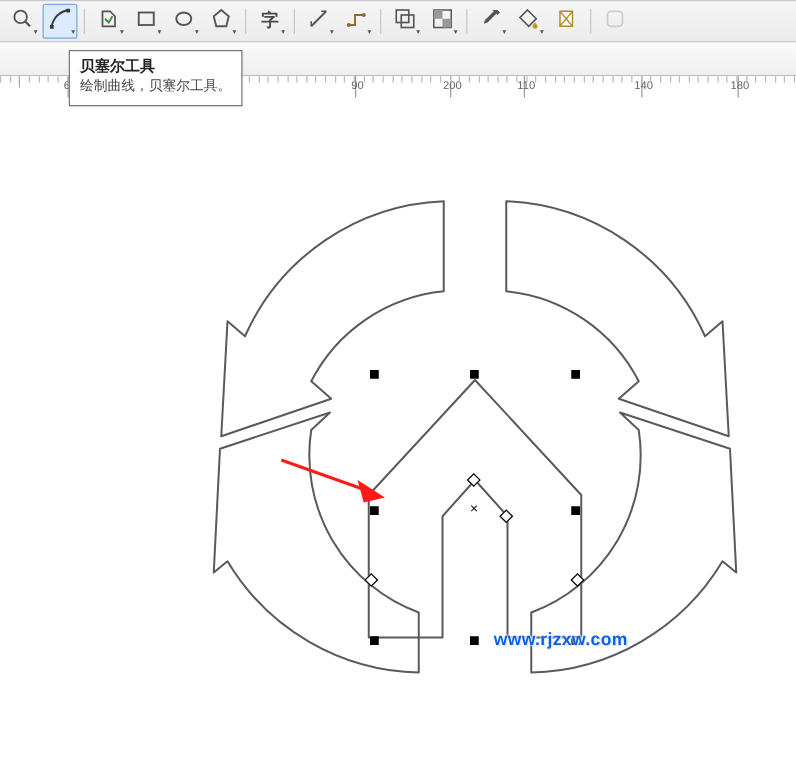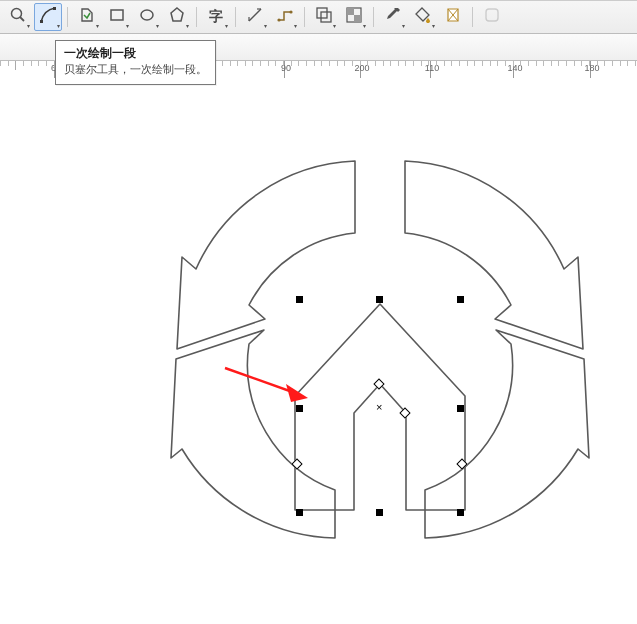--- a/index.html
+++ b/index.html
@@ -141,21 +141,21 @@
 <div class="ruler-h" id="rulerH">
     <div class="tick" style="left: 54px;">
       <span>60</span>
     </div>
     <div class="tick" style="left: 284px;">
       <span>90</span>
     </div>
     <div class="tick" style="left: 360px;">
       <span>200</span>
     </div>
-    <div class="tick" style="left: 430px; text-decoration: underline;">
+    <div class="tick" style="left: 419px; text-decoration: underline;">
       <span>110</span>
     </div>
     <div class="tick" style="left: 513px;">
       <span>140</span>
     </div>
     <div class="tick" style="left: 590px;">
       <span>180</span>
     </div>
     <div class="minor" style="left: 0px;"></div>
     <div class="minor" style="left: 7.65px;"></div>
@@ -237,22 +237,22 @@
     <div class="minor" style="left: 589.05px;"></div>
     <div class="minor" style="left: 596.7px;"></div>
     <div class="minor" style="left: 604.35px;"></div>
     <div class="minor" style="left: 612px;"></div>
     <div class="minor" style="left: 619.65px;"></div>
     <div class="minor" style="left: 627.3px;"></div>
     <div class="minor" style="left: 634.95px;"></div>
   </div>
 
 <div class="tooltip">
-  <div class="title">一次绘制一段</div>
-  <div class="desc">贝塞尔工具，一次绘制一段。</div>
+  <div class="title">贝塞尔工具</div>
+  <div class="desc">绘制曲线，贝塞尔工具。</div>
 </div>
 
 <div class="canvas">
   <svg width="637" height="546" style="position:absolute;left:0;top:0">
     <g stroke="#5a5a5a" stroke-width="1.6" fill="none" stroke-linejoin="round">
 
       <path d="
         M 355 83
         A 182 182 0 0 0 196 191
         L 182 179
@@ -321,13 +321,14 @@
   <div class="handle" style="left:376px;top:431px"></div>
   <div class="handle" style="left:457px;top:431px"></div>
 
   <div class="node-x" style="left:376px;top:323px">×</div>
 
   <div class="node-open" style="left:293px;top:382px"></div>
   <div class="node-open" style="left:375px;top:302px"></div>
   <div class="node-open" style="left:401px;top:331px"></div>
   <div class="node-open" style="left:458px;top:382px"></div>
 
+  <div class="watermark">www.rjzxw.com</div>
 </div>
 
 </body></html>

